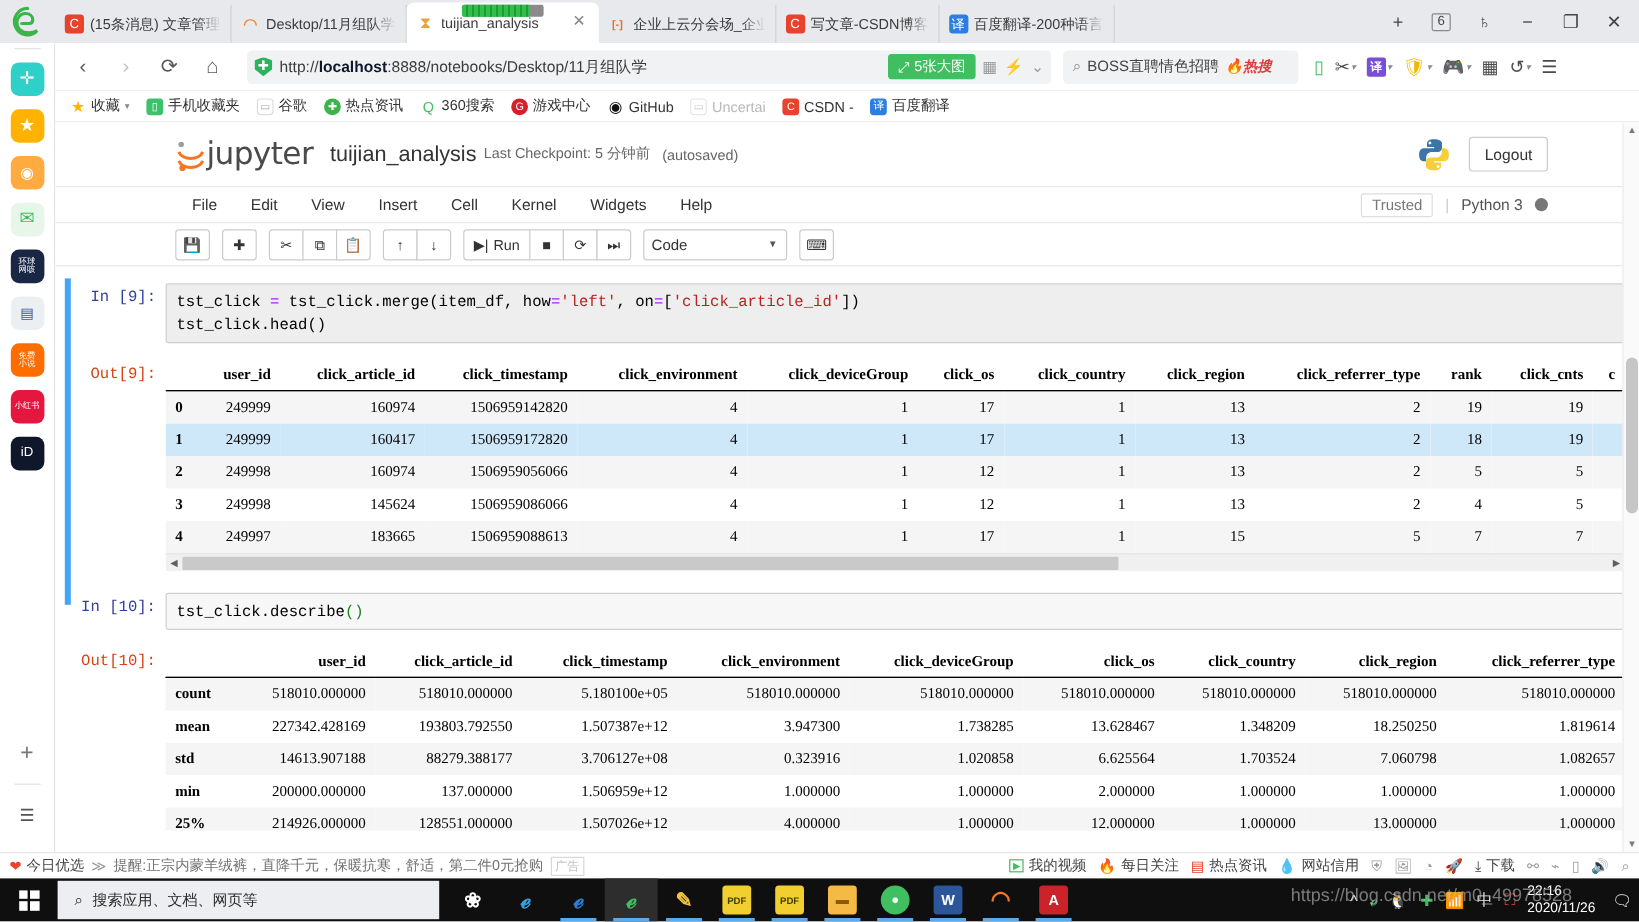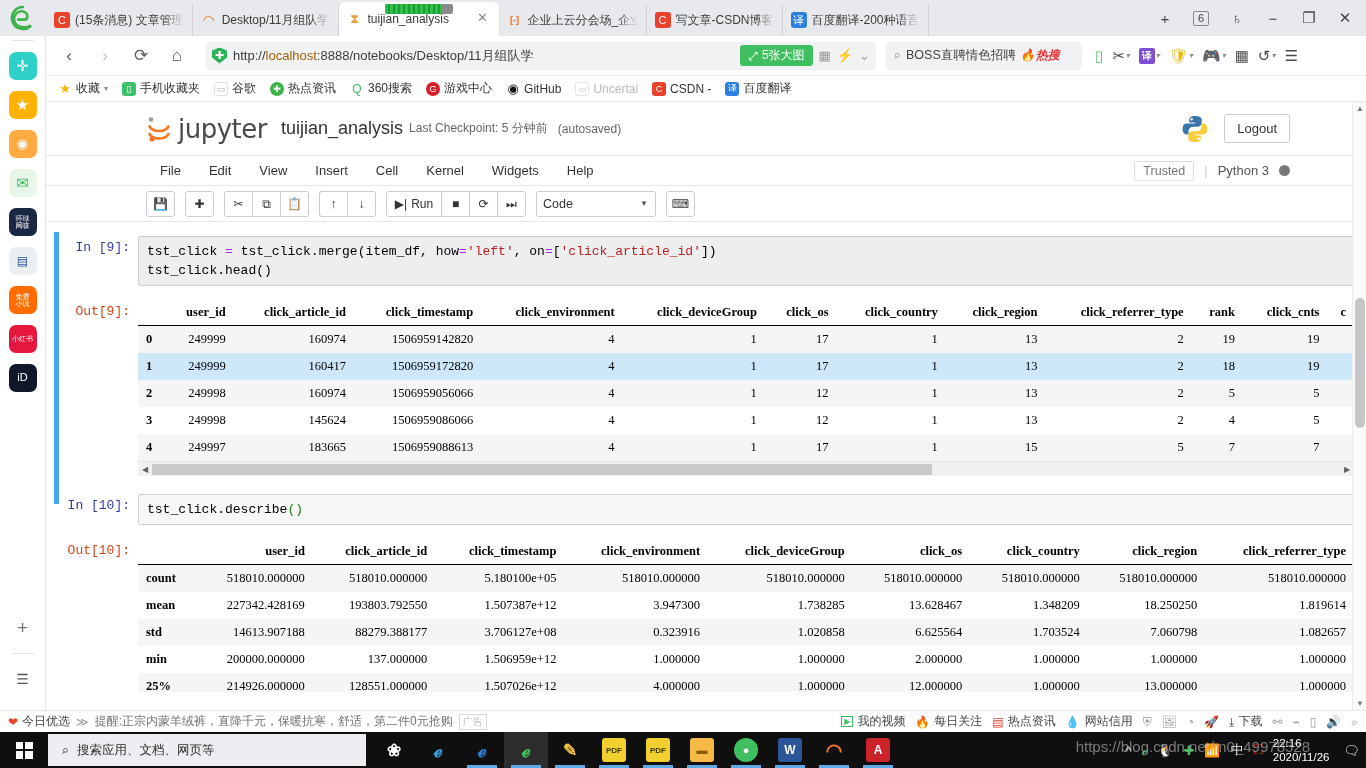--- a/index.html
+++ b/index.html
@@ -63,21 +63,21 @@
     flex: none; width: 670px; height: 28px; margin-left: 10px;
     background: #f1f2f4; border-radius: 4px; display: flex; align-items: center;
     padding: 0 6px; gap: 6px; font-size: 13px; color: #3c3c3c;
   }
   .shield { width: 15px; height: 16px; background: #2ab35a; flex: none;
     clip-path: polygon(50% 0,100% 18%,100% 62%,50% 100%,0 62%,0 18%);
     color:#fff; font-size:11px; text-align:center; line-height:15px;}
   .omnibox .url { flex: 1; overflow: hidden; white-space: nowrap;
     -webkit-mask-image: linear-gradient(to right,#000 94%,transparent 100%);
     mask-image: linear-gradient(to right,#000 94%,transparent 100%);}
-  .omnibox .url b { font-weight: 400; color: #a16207; }
+  .omnibox .url b { font-weight: 700; color: #0f172a; }
   .bigpic { background: #3fbf5f; color: #fff; font-size: 12px; border-radius: 3px;
     padding: 2px 8px; display: flex; align-items: center; gap: 4px; flex: none;}
   .omni-tools { display: flex; align-items: center; gap: 6px; color: #9a9a9a; flex: none; font-size: 13px;}
   .searchbox {
     width: 196px; height: 28px; margin-left: 8px; background: #f1f2f4; border-radius: 4px;
     display: flex; align-items: center; padding: 0 8px; gap: 5px; font-size: 12.5px; color: #444; flex:none;
   }
   .searchbox .hot { color: #e4393c; font-weight: 700; font-style: italic; font-size: 12px; }
   .navbar-right { display: flex; align-items: center; gap: 3px; margin-left: 8px; }
   .nr-ic { display: flex; align-items: center; gap: 1px; padding: 0 3px; font-size: 15px; color: #4a4a4a; }
@@ -103,21 +103,21 @@
     align-items: center; justify-content: center; font-size: 9px; color: #fff; text-align:center; line-height:1.05; flex:none;}
   .rail .sep { width: 22px; height: 1px; background: #e0e2e4; }
 
   
   .page {
     position: absolute; left: 46px; top: 102px; width: 1320px; height: 608px;
     background: #fff; overflow: hidden;
   }
   .jheader { height: 54px; display: flex; align-items: center; padding: 0 0 0 100px;
      border-bottom: 1px solid #e7e7e7; }
-  .jlogo { display: flex; align-items: center; gap: 6px; }
+  .jlogo { display: flex; align-items: flex-end; }
   .jlogo .mark { width: 26px; height: 28px; position: relative; }
   .jlogo .word { font-size: 26px; color: #4a4a4a; letter-spacing: -0.5px; font-family: "DejaVu Sans", sans-serif; }
   .nbtitle { font-size: 18px; color: #333; margin-left: 14px; }
   .ckpt { font-size: 12px; color: #666; margin-left: 6px; }
   .autosaved { font-size: 12px; color: #666; margin-left: 10px; }
   .jhright { margin-left: auto; display: flex; align-items: center; gap: 14px; padding-right: 76px; }
   .pylogo { width: 30px; height: 30px; position: relative; }
   .logout { border: 1px solid #ccc; background: #fff; border-radius: 3px; font-size: 13px;
      color: #333; padding: 6px 12px; }
 

